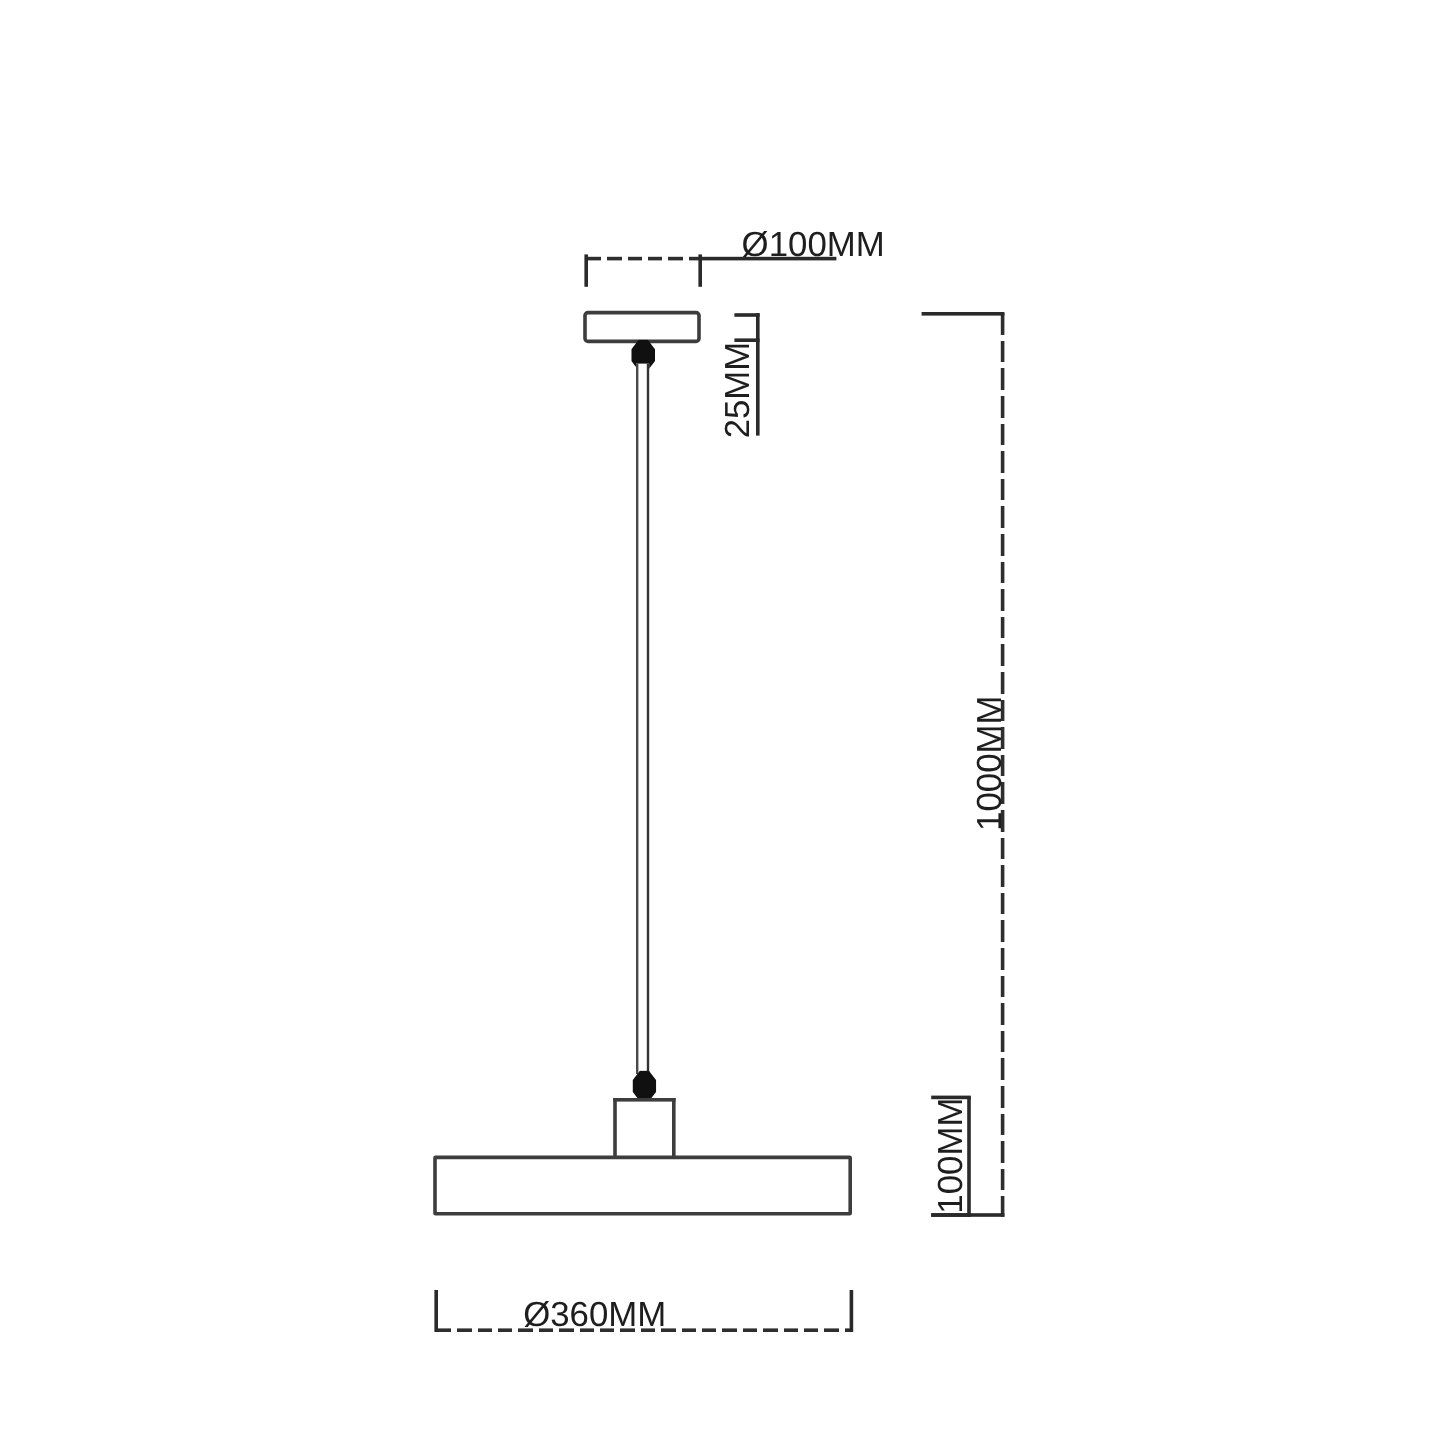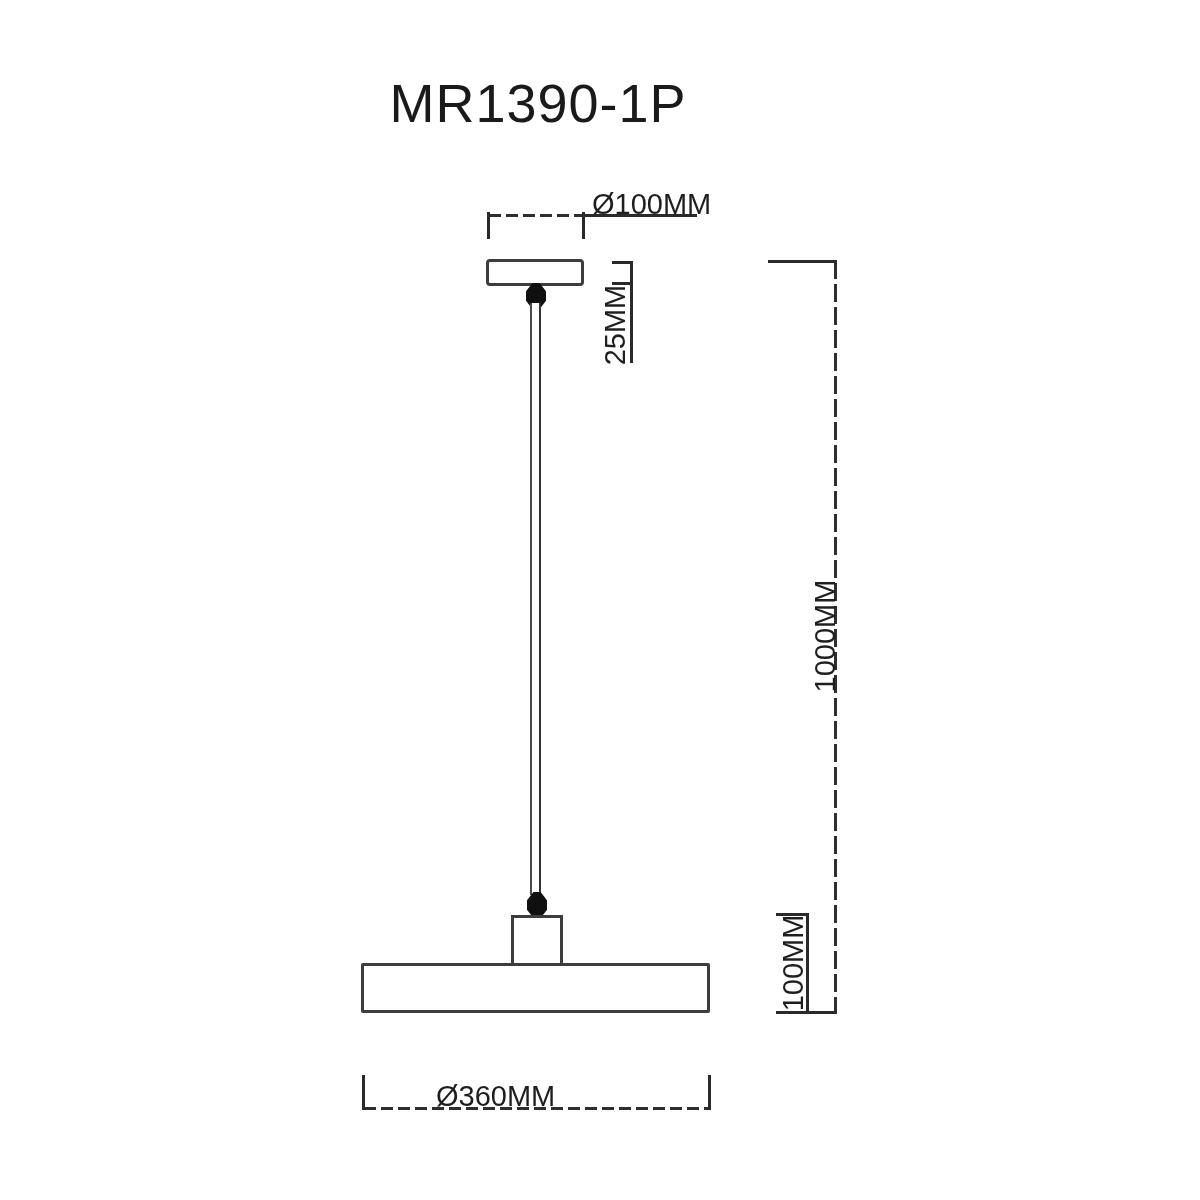--- a/index.html
+++ b/index.html
@@ -83,28 +83,27 @@
     border: 3px solid #3d3d3d;
     border-radius: 2px;
     background: #ffffff;
   }
 </style>
 </head>
 <body>
 
 <div class="canvas">
 
-  <div class="abs title">MR1390-1P</div>
 
   <div>
     <div class="abs dash-h" style="left:489px; top:214px; width:94px;"></div>
     <div class="abs solid-h" style="left:583px; top:214px; width:114px;"></div>
     <div class="abs tick-v" style="left:487px; top:212px; height:27px;"></div>
     <div class="abs tick-v" style="left:582px; top:212px; height:27px;"></div>
-    <div class="abs dim-label" style="left:592px; top:188px;">Ø100MM</div>
+    <div class="abs dim-label" style="left:618px; top:188px;">Ø100MM</div>
   </div>
 
   <div class="abs canopy"></div>
 
   <div class="abs cord-grip grip-top"></div>
 
   <div class="abs cable"></div>
 
   <div>
     <div class="abs tick-v" style="left:630px; top:261px; height:102px;"></div>

